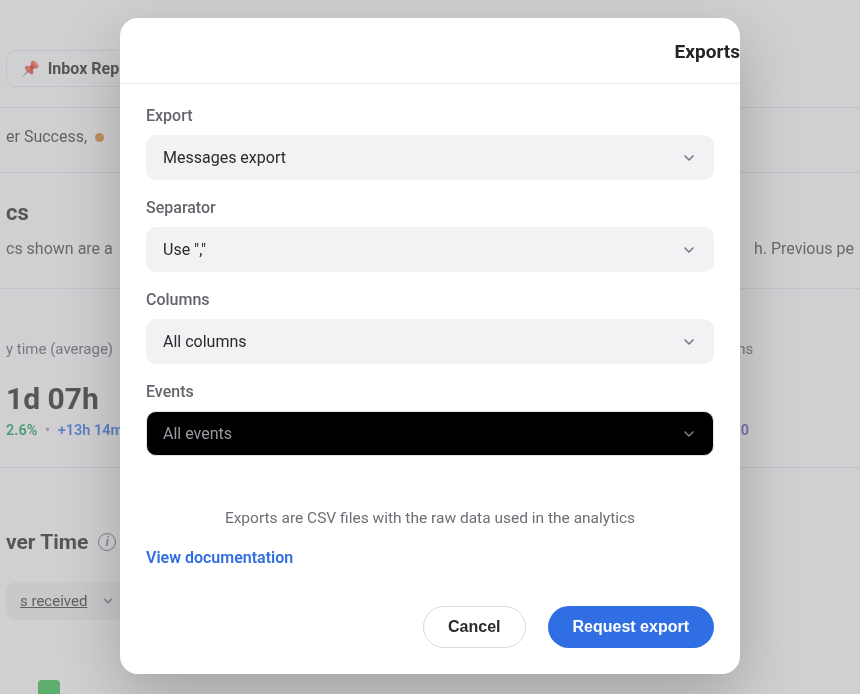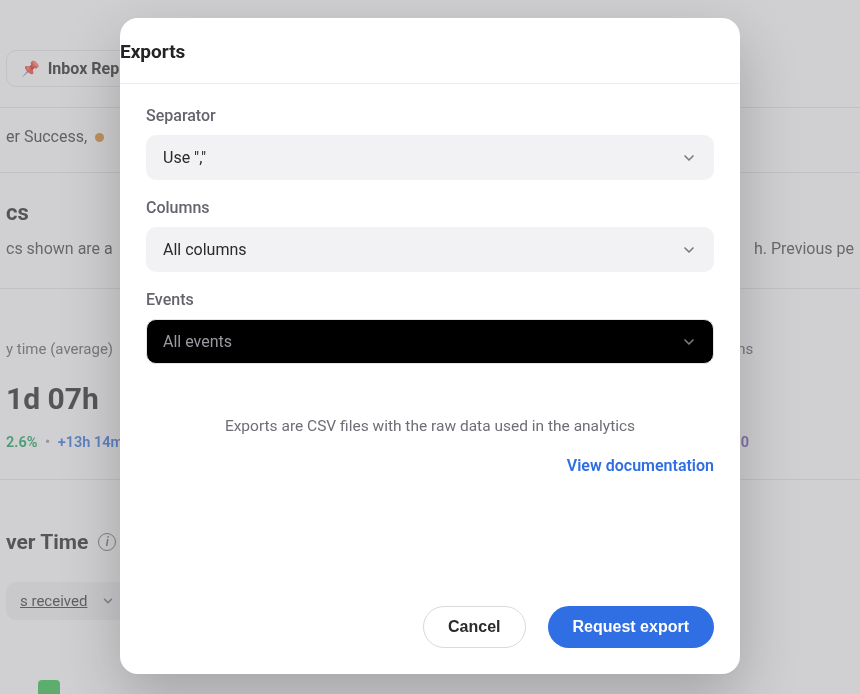--- a/index.html
+++ b/index.html
@@ -82,21 +82,21 @@
     border-bottom: 1px solid #e6e6e9;
     padding-bottom: 28px;
   }
   .metric {
     flex: 1;
     padding: 24px 6px 0;
     border-right: 1px solid #e6e6e9;
   }
   .metric:last-child { border-right: none; }
   .metric .lbl { font-size: 15px; color:#5e5e65; margin-bottom: 23px; }
-  .metric .val { font-size: 30px; font-weight: 700; color:#222; margin-bottom: 18px; }
+  .metric .val { font-size: 30px; font-weight: 700; color:#222; margin-bottom: 6px; }
   .metric .deltas { font-size: 14.5px; font-weight: 600; }
   .delta-green { color:#0e9f57; }
   .delta-sep { color:#9a9aa0; margin: 0 4px; }
   .delta-blue  { color:#2f6fe3; }
   .delta-red   { color:#c23a3a; }
   .delta-purple{ color:#6a4fb5; }
 
   .bg-section2 {
     position: absolute;
     left: 0; right: 0; top: 530px;
@@ -133,21 +133,21 @@
     width: 620px;
     height: 656px;
     background: #fff;
     border-radius: 18px;
     box-shadow: 0 22px 60px rgba(0,0,0,0.22);
     display: flex;
     flex-direction: column;
     overflow: hidden;
   }
   .modal-header {
-    text-align: left;
+    text-align: right;
     padding: 22px 0 20px;
     border-bottom: 1px solid #ececee;
   }
   .modal-header h1 {
     font-size: 19px; font-weight: 700; color:#242426;
   }
   .modal-body {
     padding: 22px 26px 0;
     flex: 1;
   }
@@ -174,21 +174,21 @@
 
   .hint {
     margin-top: 50px;
     text-align:center;
     font-size:15.5px;
     color:#6e6e76;
     line-height:1.55;
     padding: 0 40px;
   }
   .doc-link {
-    display:block; text-align:right;
+    display:block; text-align:left;
     margin-top:18px;
     font-size:16px; font-weight:600;
     color:#2f6fe3; cursor:pointer;
   }
   .modal-footer {
     display:flex;justify-content:flex-end;gap:22px;
     padding: 20px 26px 26px;
   }
   .btn {
     font-size:16px;font-weight:600;
@@ -269,20 +269,29 @@
   <div class="bg-overlay"></div>
 </div>
 
 <div class="modal">
   <div class="modal-header">
     <h1>Exports</h1>
   </div>
 
   <div class="modal-body">
 
+    <div class="field-label">Export</div>
+    <div class="dd">
+      <span>Messages export</span>
+      <span class="chev">
+        <svg width="16" height="16" viewBox="0 0 24 24" fill="none" stroke="currentColor" stroke-width="2.5" stroke-linecap="round" stroke-linejoin="round">
+            <polyline points="6 9 12 15 18 9"></polyline>
+          </svg>
+      </span>
+    </div>
 
     <div class="field-label">Separator</div>
     <div class="dd">
       <span>Use ","</span>
       <span class="chev">
         <svg width="16" height="16" viewBox="0 0 24 24" fill="none" stroke="currentColor" stroke-width="2.5" stroke-linecap="round" stroke-linejoin="round">
             <polyline points="6 9 12 15 18 9"></polyline>
           </svg>
       </span>
     </div>

